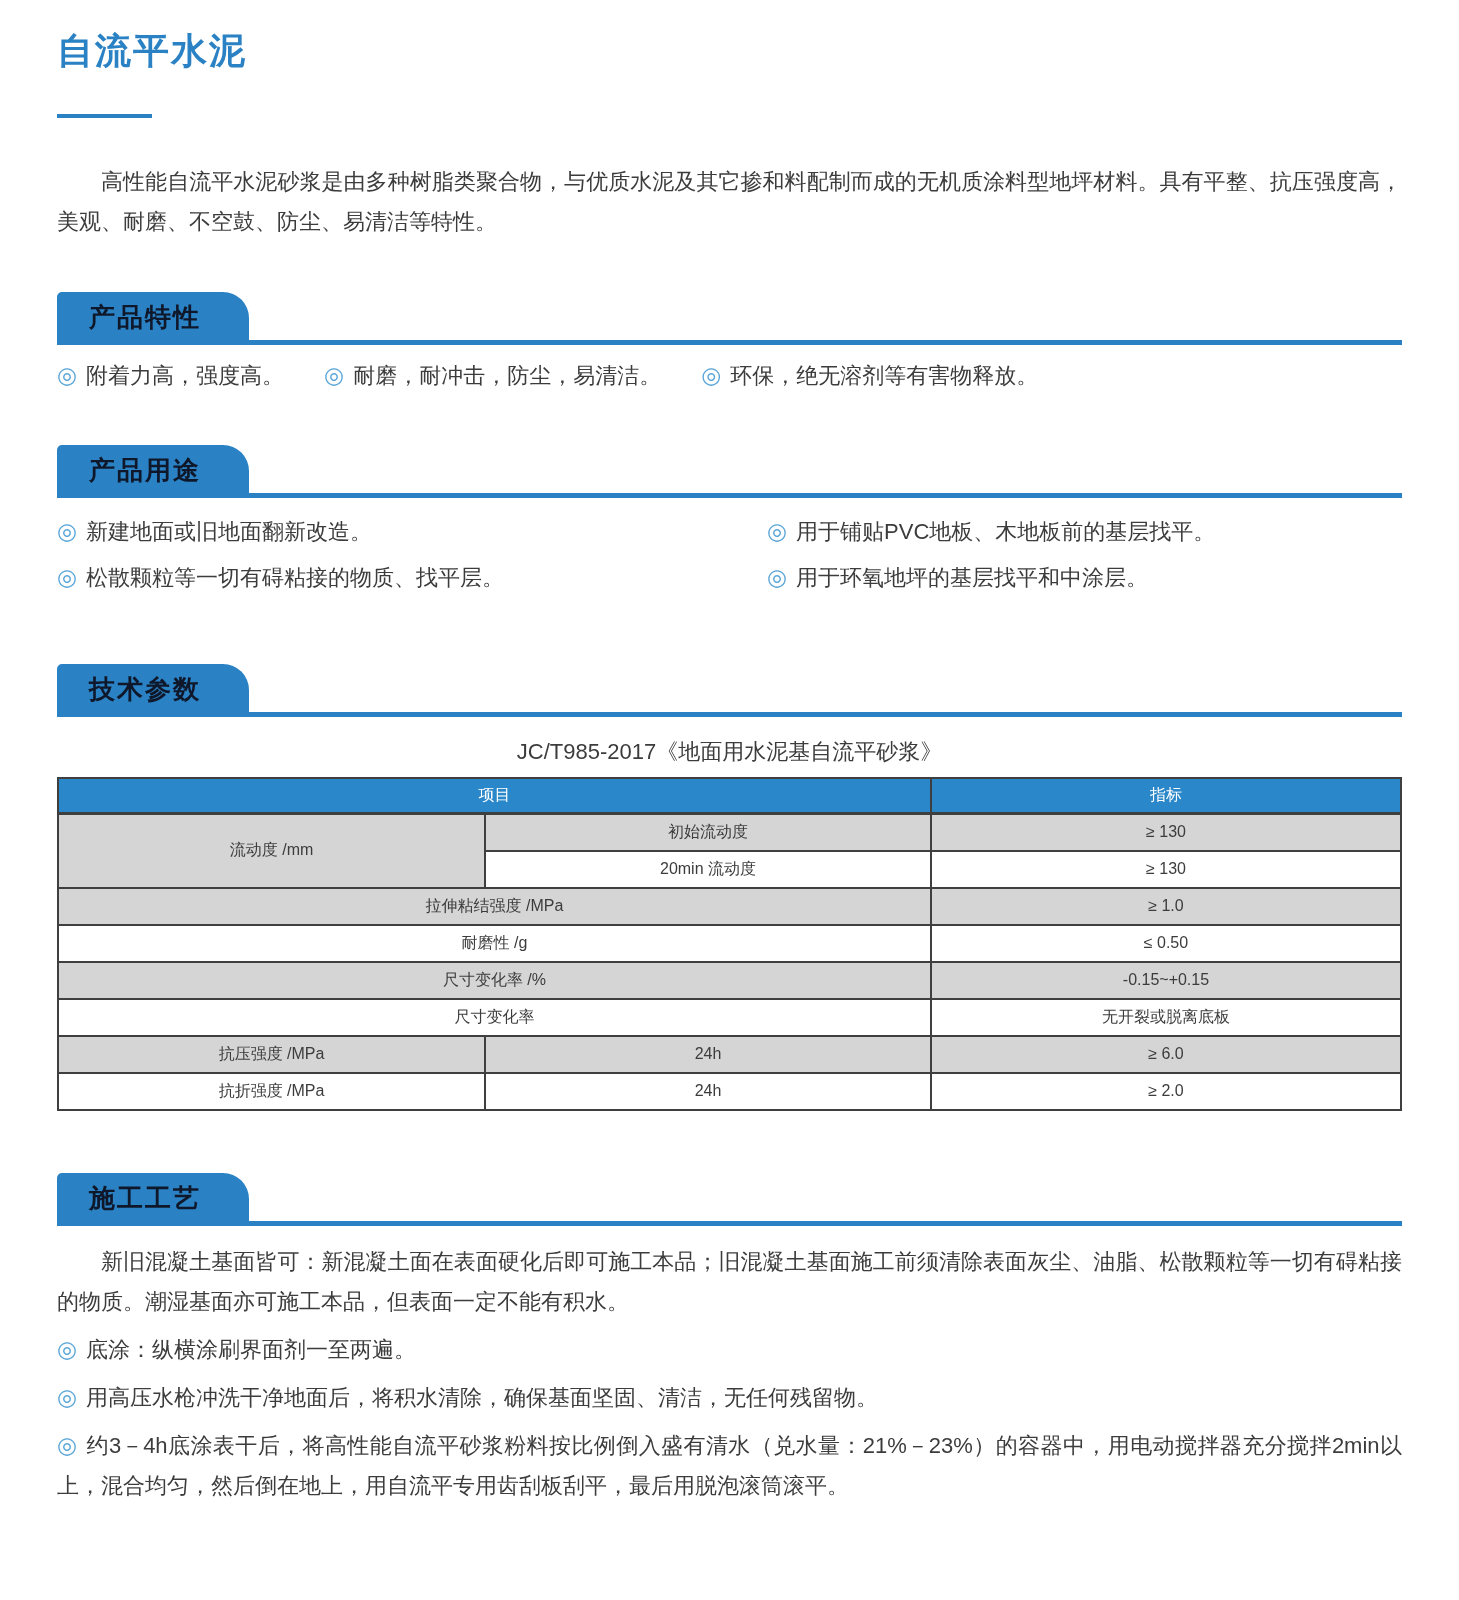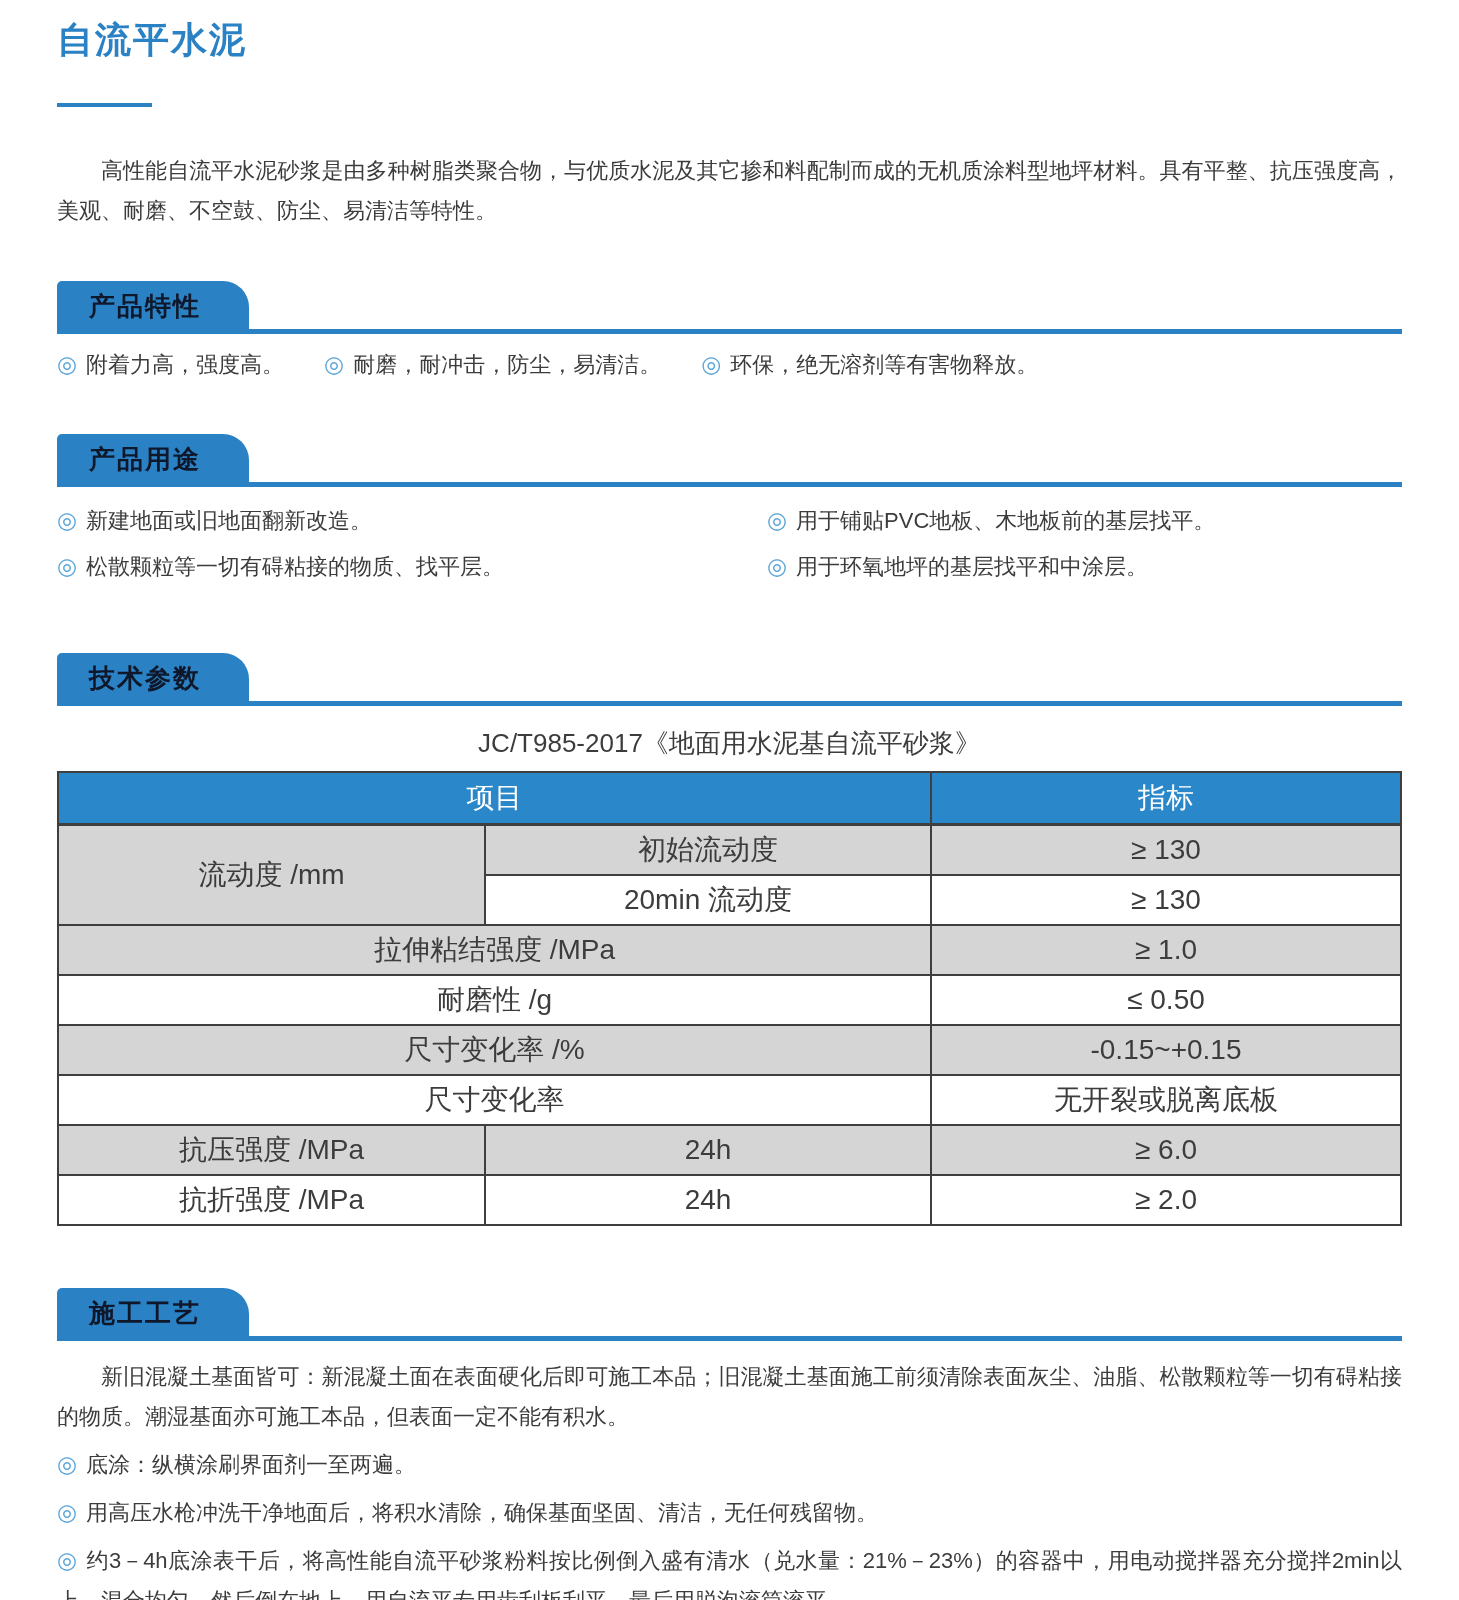--- a/index.html
+++ b/index.html
@@ -5,21 +5,21 @@
   :root{
     --blue:#2a82c4;
     --table-blue:#2a87c9;
     --row-gray:#d5d5d5;
     --border:#3f3f3f;
     --text:#3c3c3c;
   }
   *{margin:0;padding:0;box-sizing:border-box;}
   html,body{width:1459px;height:1600px;background:#ffffff;overflow:hidden;}
   body{font-family:"Liberation Sans","DejaVu Sans",sans-serif;color:var(--text);}
-  .page{width:1459px;height:1252px;padding:16px 57px 0 57px;}
+  .page{width:1459px;height:1252px;padding:27px 57px 0 57px;}
 
   
   .title{color:var(--blue);font-size:36px;font-weight:700;letter-spacing:2px;}
   .title-underline{width:95px;height:4px;background:var(--blue);margin-top:38px;}
 
   
   .intro{margin-top:44px;font-size:22px;line-height:40px;text-align:justify;text-indent:2em;}
 
   
   .sec-head{margin-top:0;}
@@ -30,23 +30,23 @@
 
   
   .bul{color:#58a5d8;margin-right:9px;font-size:23px;}
   .feature-row{display:flex;gap:40px;margin-top:16px;font-size:22px;}
   .feature-row .item{white-space:nowrap;}
 
   .uses{display:grid;grid-template-columns:710px 1fr;margin-top:18px;font-size:22px;}
   .uses .item{margin-bottom:15px;line-height:30px;}
 
   
-  .table-caption{margin-top:20px;text-align:center;font-size:26px;}
+  .table-caption{margin-top:20px;text-align:center;font-size:22px;}
   table.tech{width:100%;margin-top:10px;border-collapse:collapse;border:2px solid var(--border);
-             font-size:28px;text-align:center;}
+             font-size:16px;text-align:center;}
   table.tech th{background:var(--table-blue);color:#ffffff;font-weight:400;
                 padding:6px 4px;border:2px solid var(--border);border-bottom:3px solid var(--border);}
   table.tech td{padding:5px 4px;border:2px solid var(--border);height:37px;}
   table.tech tr.shade td{background:var(--row-gray);}
   table.tech td.gray{background:var(--row-gray);}
   table.tech td.white{background:#ffffff;}
   .col1{width:31.8%;}
   .col2{width:33.2%;}
   .col3{width:35%;}
 

